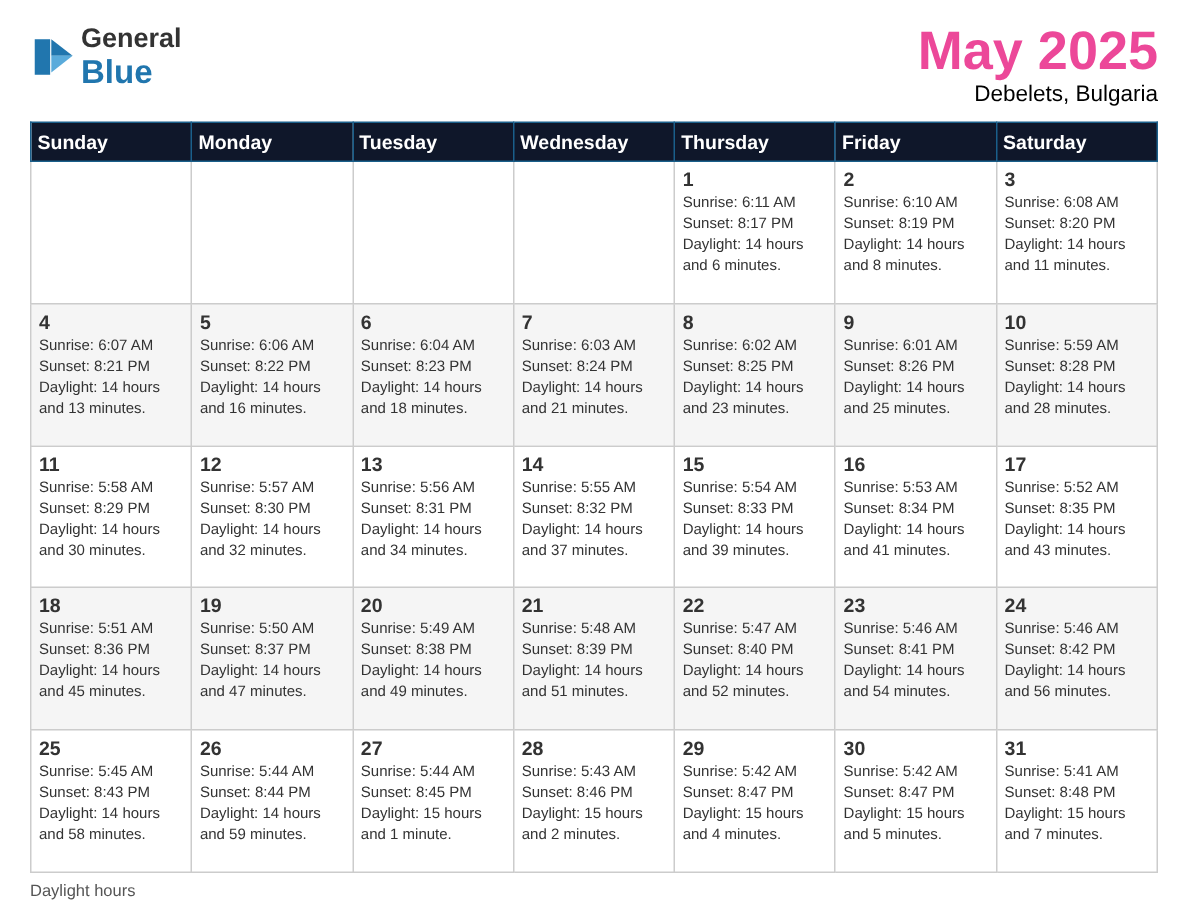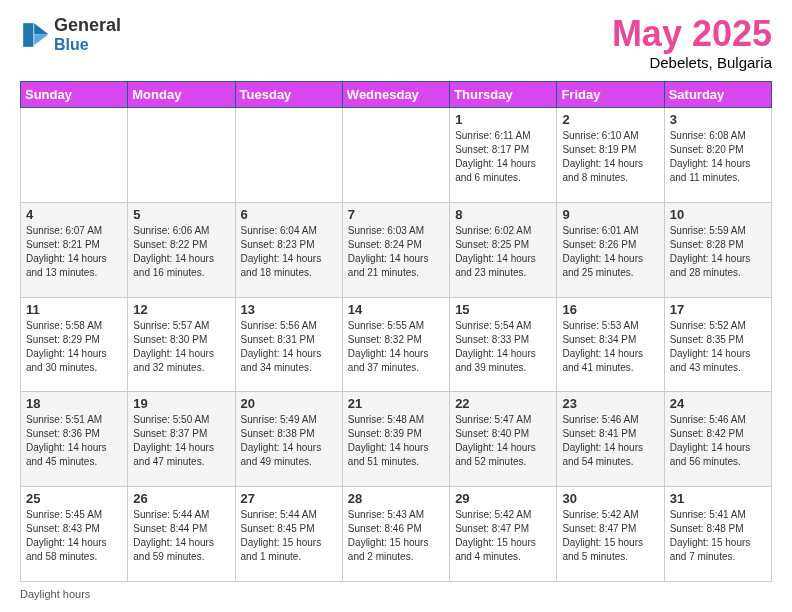--- a/index.html
+++ b/index.html
@@ -32,21 +32,21 @@
       display: flex;
       flex-direction: column;
       line-height: 1.1;
     }
     .logo-general {
       font-size: 18px;
       font-weight: bold;
       color: #333;
     }
     .logo-blue {
-      font-size: 16px;
+      font-size: 22px;
       font-weight: bold;
       color: #2176ae;
     }
     .logo-icon {
       width: 30px;
       height: 30px;
     }
     .title-block {
       text-align: right;
     }
@@ -62,21 +62,21 @@
       margin-top: 2px;
     }
     .calendar {
       flex: 1;
       border: 1px solid #ccc;
       border-collapse: collapse;
       width: 100%;
       table-layout: fixed;
     }
     .calendar th {
-      background: #d946ef;
+      background: #0f172a;
       color: #fff;
       font-size: 13px;
       font-weight: bold;
       padding: 5px 4px;
       text-align: left;
       border: 1px solid #1a5f8a;
     }
     .calendar td {
       vertical-align: top;
       border: 1px solid #ccc;

